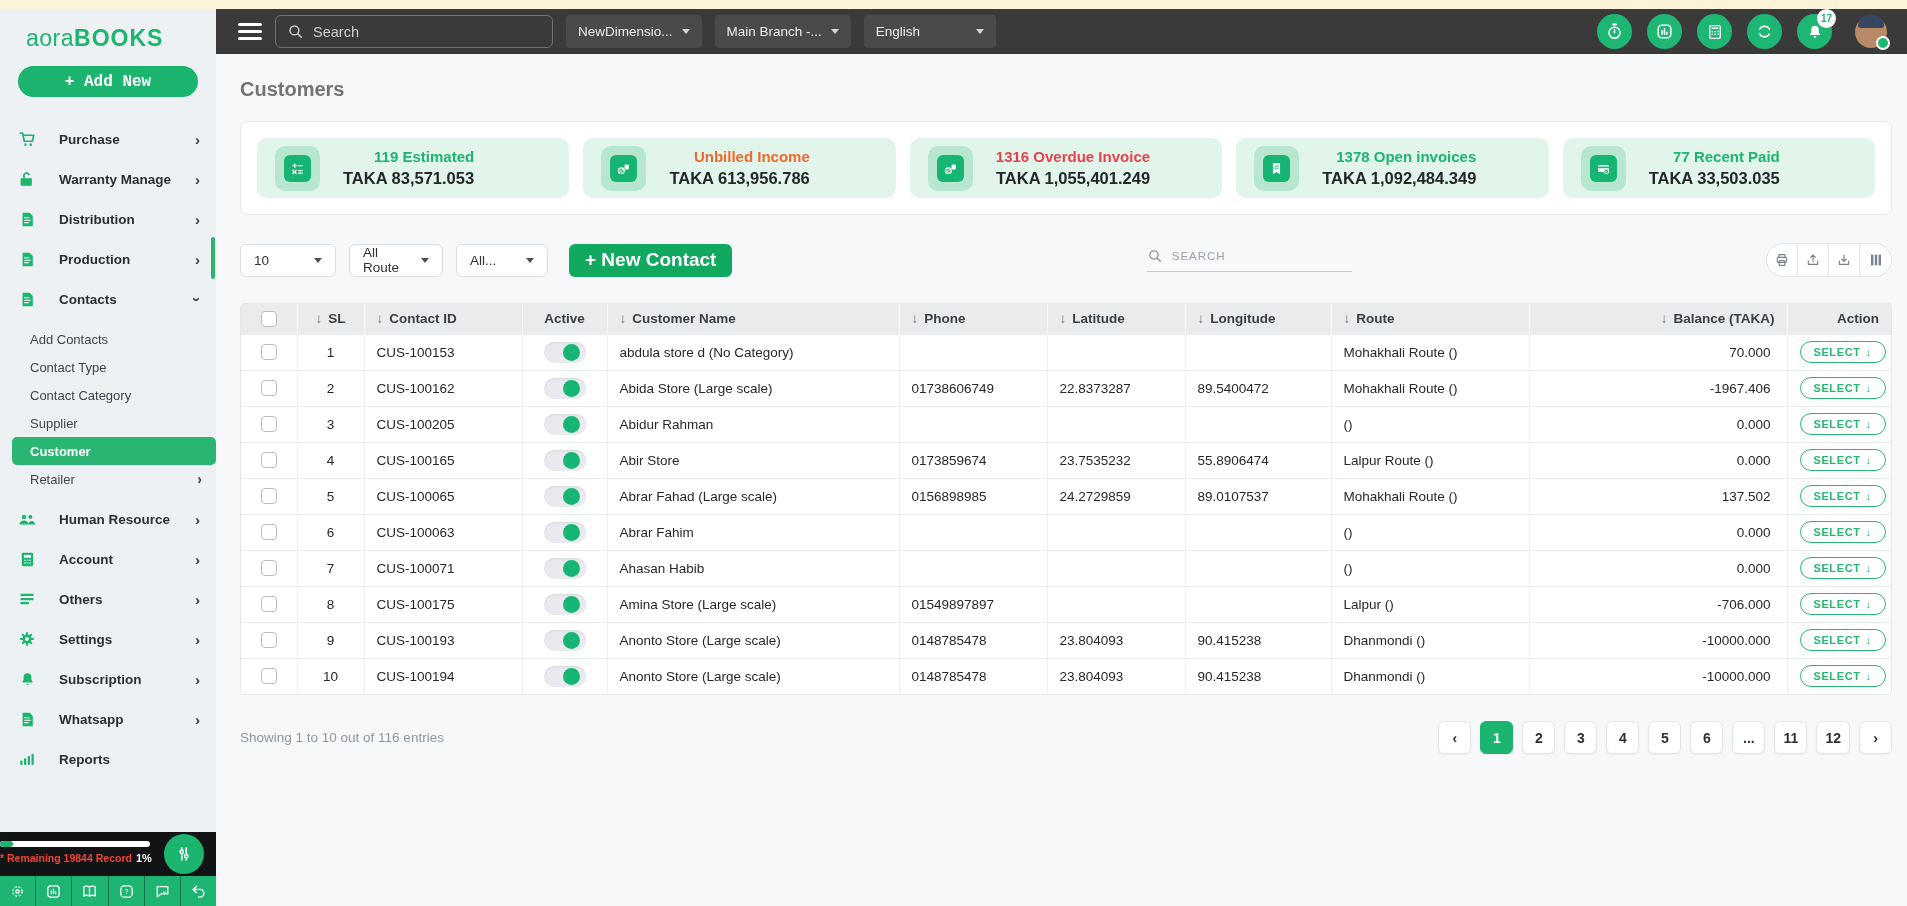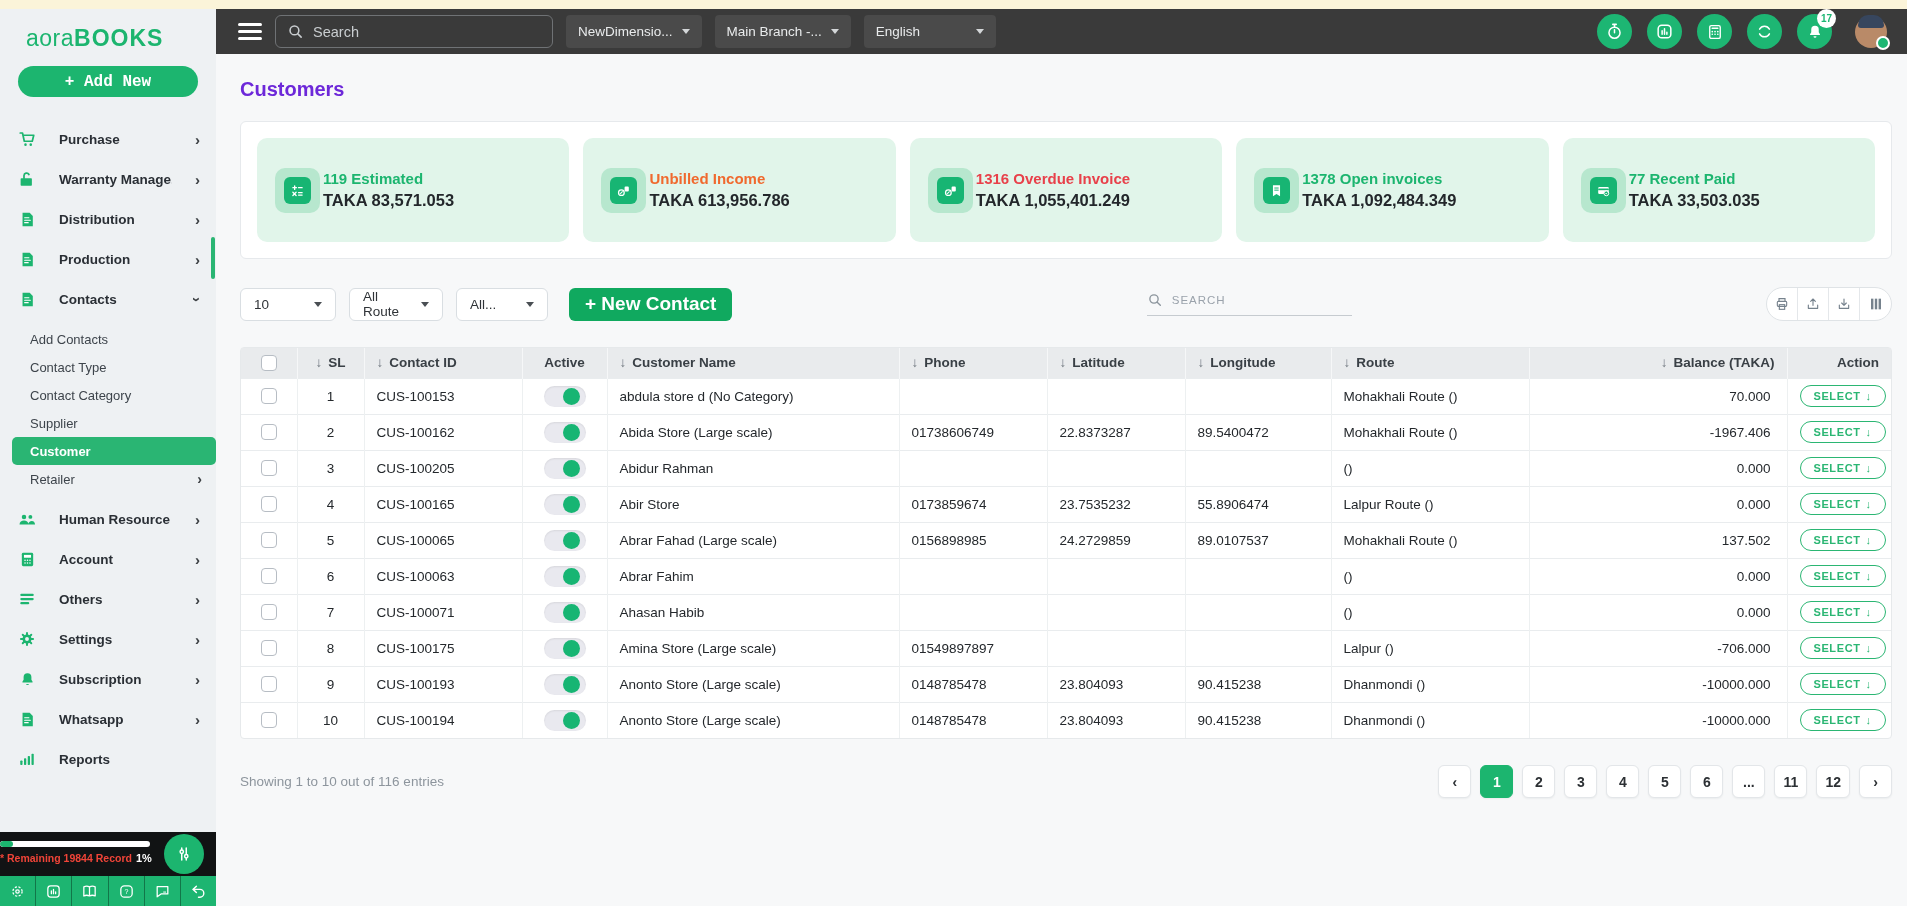--- a/index.html
+++ b/index.html
@@ -47,24 +47,24 @@
   .nav-dd.wide { width:132px; justify-content:space-between; }
   .nav-spacer { flex:1; }
   .nav-circle { position:relative; width:35px; height:35px; border-radius:50%; background:#1db673; display:flex; align-items:center; justify-content:center; margin-left:2px; cursor:pointer; }
   .nav-badge { position:absolute; top:-5px; right:-4px; width:19px; height:19px; border-radius:50%; background:#fff; color:#1db673; font-size:10px; font-weight:700; display:flex; align-items:center; justify-content:center; }
   .avatar { position:relative; width:32px; height:32px; border-radius:50%; background:#b98a68; margin-left:10px; cursor:pointer; overflow:visible; }
   .avatar .hair { position:absolute; top:-1px; left:3px; right:3px; height:13px; border-radius:14px 14px 4px 4px; background:#37465e; }
   .avatar .dot { position:absolute; right:-3px; bottom:-2px; width:14px; height:14px; border-radius:50%; background:#1db673; border:2.5px solid #fff; }
 
   
   .main { position:absolute; left:216px; top:54px; right:0; bottom:0; background:#f7f8f9; padding:24px 15px 0 24px; overflow:hidden; }
-  .page-title { font-size:20px; font-weight:700; color:#6d28d9; }
+  .page-title { font-size:20px; font-weight:700; color:#737373; }
 
   .cards-wrap { margin-top:20px; background:#fff; border:1px solid #e6e9ec; border-radius:6px; padding:16px; display:flex; gap:14px; }
-  .s-card { flex:1; background:#e1f5ea; border-radius:10px; height:104px; display:flex; align-items:center; gap:3px; padding:0 18px; }
+  .s-card { flex:1; background:#e1f5ea; border-radius:10px; height:60px; display:flex; align-items:center; gap:23px; padding:0 18px;text-align:right; }
   .card-tile { width:45px; height:45px; border-radius:10px; background:#b7e7ce; display:flex; align-items:center; justify-content:center; flex:0 0 45px; }
   .card-glyph { width:27px; height:27px; border-radius:6px; background:#17b573; display:flex; align-items:center; justify-content:center; }
   .card-title { font-size:15px; font-weight:700; }
   .card-value { font-size:16.5px; font-weight:700; color:#23272b; margin-top:4px; }
 
   .toolbar { margin-top:28px; display:flex; align-items:center; }
   .tb-select { height:33px; background:#fff; border:1px solid #d9dee2; border-radius:6px; display:flex; align-items:center; padding:0 13px; font-size:13.5px; color:#2f3337; cursor:pointer; margin-right:13px; }
   .tb-select .caret { width:0; height:0; border-left:4.5px solid transparent; border-right:4.5px solid transparent; border-top:5.5px solid #4a4f54; }
   .tb-select.w96 { width:96px; justify-content:space-between; }
   .tb-select.w92 { width:94px; gap:8px; }

